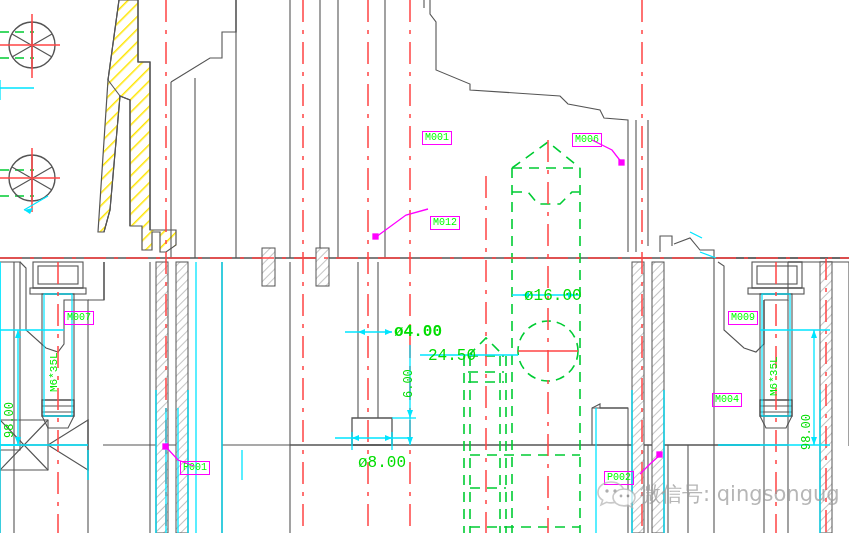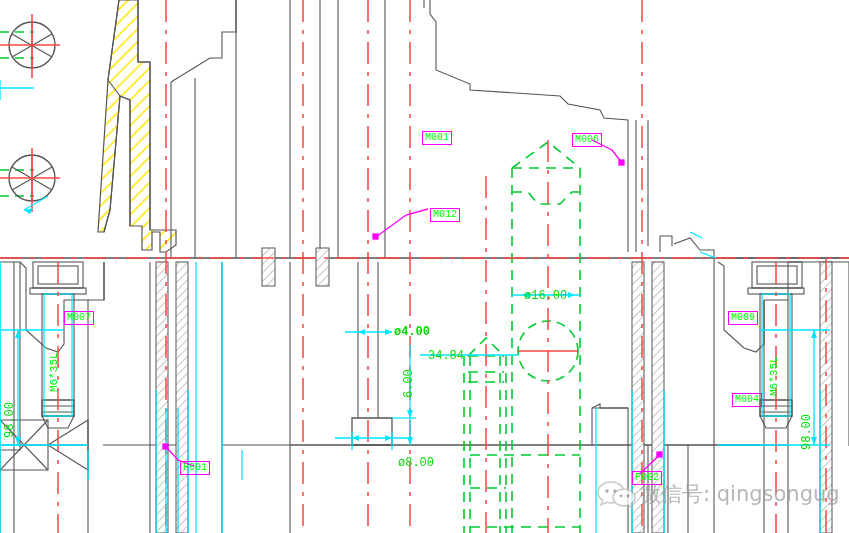--- a/index.html
+++ b/index.html
@@ -4,21 +4,21 @@
 <title>CAD Mold Cross-Section</title>
 <style>
   html,body{margin:0;padding:0;background:#ffffff;}
   body{font-family:"Liberation Sans",sans-serif;}
   #stage{position:relative;width:849px;height:533px;background:#ffffff;overflow:hidden;}
   #cad{position:absolute;left:0;top:0;width:849px;height:533px;}
   .lbl{position:absolute;font-family:"Liberation Mono",monospace;color:#00ff00;
        font-size:10px;line-height:11px;letter-spacing:0px;white-space:nowrap;
        border:1px solid #ff00ff;padding:0px 2px 1px 2px;background:transparent;}
   .dim{position:absolute;font-family:"Liberation Mono",monospace;color:#00dd00;
-       font-size:12px;line-height:13px;white-space:nowrap;}
+       font-size:16px;line-height:13px;white-space:nowrap;}
   .dimv{position:absolute;font-family:"Liberation Mono",monospace;color:#00dd00;
         font-size:12px;line-height:13px;white-space:nowrap;
         transform-origin:left top;transform:rotate(-90deg);}
   .bolttxt{position:absolute;font-family:"Liberation Mono",monospace;color:#00ee00;
         font-size:11px;line-height:12px;white-space:nowrap;
         transform-origin:left top;transform:rotate(-90deg);}
   #watermark{position:absolute;left:596px;top:478px;display:flex;align-items:center;
        gap:4px;opacity:.72;pointer-events:none;}
   #watermark .wm-txt{font-family:"DejaVu Sans",sans-serif;font-size:21px;color:#9a9a9a;
        white-space:nowrap;letter-spacing:0px;}
@@ -234,44 +234,44 @@
       <path d="M596 408 L596 533"></path>
       <path d="M0 80 L0 100 M0 88 L34 88"></path>
       <path d="M88 450 L88 480"></path>
       <path d="M242 450 L242 480"></path>
       <path d="M0 262 L0 533"></path>
     </g>
   </svg>
 
   <div class="lbl" style="left:422px;top:131px;">M001</div>
   <div class="lbl" style="left:572px;top:133px;">M006</div>
-  <div class="lbl" style="left:430px;top:208px;">M012</div>
+  <div class="lbl" style="left:430px;top:216px;">M012</div>
   <div class="lbl" style="left:64px;top:311px;">M007</div>
   <div class="lbl" style="left:728px;top:311px;">M009</div>
-  <div class="lbl" style="left:732px;top:393px;">M004</div>
+  <div class="lbl" style="left:712px;top:393px;">M004</div>
   <div class="lbl" style="left:180px;top:461px;">P001</div>
-  <div class="lbl" style="left:632px;top:471px;">P002</div>
+  <div class="lbl" style="left:604px;top:471px;">P002</div>
 
   <svg style="position:absolute;left:0;top:0;width:849px;height:533px;pointer-events:none;" viewBox="0 0 849 533">
     <g stroke="#ff00ff" stroke-width="1.3" fill="#ff00ff">
       <path d="M592 140 L612 150 L622 163" fill="none"></path>
       <rect x="619" y="160" width="5" height="5"></rect>
       <path d="M428 209 L406 215 L376 237" fill="none"></path>
       <rect x="373" y="234" width="5" height="5"></rect>
       <path d="M194 466 L178 460 L166 447" fill="none"></path>
       <rect x="163" y="444" width="5" height="5"></rect>
       <path d="M640 474 L650 464 L660 455" fill="none"></path>
       <rect x="657" y="452" width="5" height="5"></rect>
     </g>
   </svg>
 
   <div class="dim" style="left:394px;top:326px;font-weight:bold;">ø4.00</div>
-  <div class="dim" style="left:358px;top:457px;margin-left:40px;">ø8.00</div>
+  <div class="dim" style="left:358px;top:457px;">ø8.00</div>
   <div class="dim" style="left:524px;top:290px;">ø16.00</div>
-  <div class="dim" style="left:428px;top:350px;">34.84</div>
+  <div class="dim" style="left:428px;top:350px;">24.50</div>
   <div class="dimv" style="left:403px;top:398px;">6.00</div>
   <div class="dimv" style="left:4px;top:438px;">98.00</div>
   <div class="dimv" style="left:801px;top:450px;">98.00</div>
 
   <div class="bolttxt" style="left:48px;top:392px;">M6*35L</div>
   <div class="bolttxt" style="left:768px;top:396px;">M6*35L</div>
 
   <div id="watermark">
     <svg id="wm-icon" width="40" height="32" viewBox="0 0 40 32">
       <path d="M15 4 C7 4 2 9 2 14.5 C2 17.6 3.8 20.4 6.7 22.2 L5 27 L10.4 24.3

